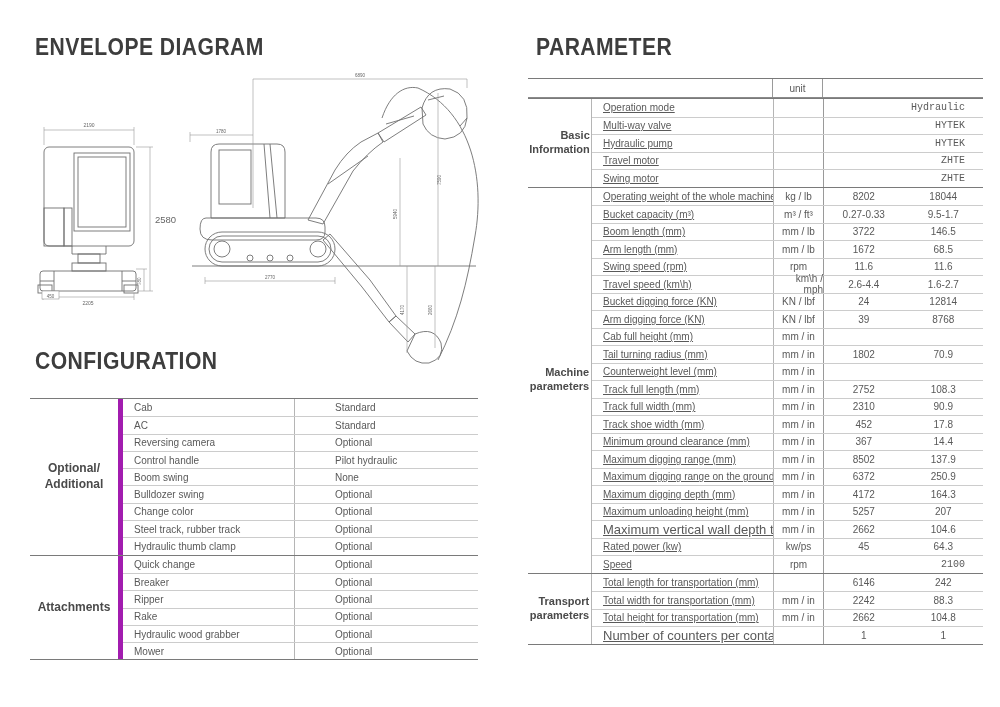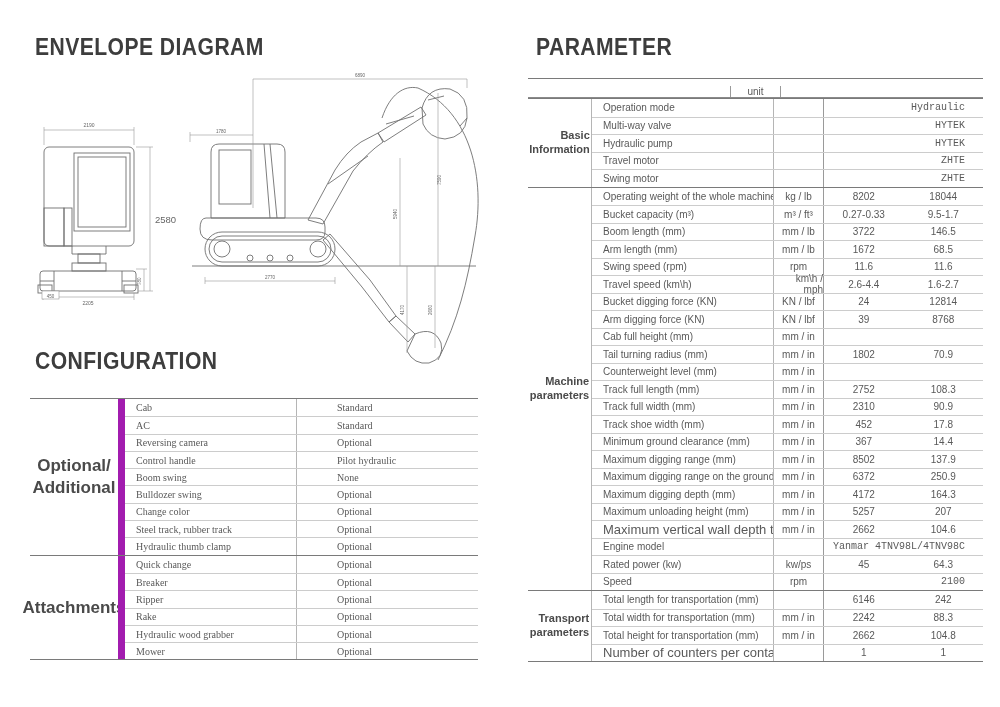--- a/index.html
+++ b/index.html
@@ -29,44 +29,44 @@
   .p-group{display:flex;border-top:1px solid #7a7a7a;}
   .p-group-label{
     width:63px;display:flex;align-items:center;justify-content:center;text-align:right;
     font-weight:bold;font-size:11px;color:#4a4a4a;white-space:pre-line;line-height:1.25;
   }
   .p-rows{flex:1;border-left:1px solid #b5b5b5;}
   .p-row{display:flex;height:17.5px;align-items:center;box-sizing:border-box;}
   .p-row + .p-row{border-top:1px solid #cccccc;}
   .p-name{
     width:181px;box-sizing:border-box;padding-left:11px;padding-right:2px;
-    white-space:nowrap;overflow:hidden;
+    white-space:nowrap;overflow:hidden;text-decoration:underline;
   }
   .p-unit{
     width:51px;box-sizing:border-box;text-align:right;
     border-left:1px solid #b5b5b5;border-right:1px solid #9a9a9a;
     align-self:stretch;display:flex;align-items:center;justify-content:center;
   }
   .p-vals{flex:1;display:flex;align-items:center;}
   .p-vals .pv{flex:1;text-align:center;}
   .p-merged{flex:1;text-align:right;padding-right:18px;font-family:Liberation Mono, monospace;}
   .p-row.small .p-name{font-size:13px;}
   
   .config-table{
     position:absolute;left:30px;top:398px;width:448px;
     border-top:1.2px solid #7a7a7a;border-bottom:1.2px solid #7a7a7a;
     font-size:10px;
   }
   .c-group{display:flex;}
   .c-group + .c-group{border-top:1.2px solid #7a7a7a;}
   .c-group-label{
     width:88px;display:flex;align-items:center;justify-content:center;text-align:center;
-    font-weight:bold;font-size:17px;color:#4a4a4a;white-space:pre-line;line-height:1.3;
-  }
-  .c-rows{flex:1;border-left:7px solid #a21caf;font-family:Liberation Serif, serif;}
+    font-weight:bold;font-size:12px;color:#4a4a4a;white-space:pre-line;line-height:1.3;
+  }
+  .c-rows{flex:1;border-left:5px solid #a21caf;}
   .c-row{display:flex;height:17.3px;align-items:center;box-sizing:border-box;}
   .c-row + .c-row{border-top:1px solid #cccccc;}
   .c-item{
     width:172px;box-sizing:border-box;padding-left:11px;
     border-right:1px solid #b5b5b5;align-self:stretch;display:flex;align-items:center;
   }
   .c-value{flex:1;padding-left:40px;}
   
   .diagram{position:absolute;left:30px;top:58px;width:452px;height:312px;}
   .diagram text{fill:#666;font-family:"Liberation Sans","DejaVu Sans",sans-serif;}
@@ -243,21 +243,21 @@
         </div>
         <div class="c-row">
           <div class="c-item">Mower</div>
           <div class="c-value">Optional</div>
         </div>
       </div>
     </div>
   </div>
 
 <div class="param-table" id="param-table">
-  <div class="p-header" style="border-bottom:1px solid #8a8a8a;flex-direction:column;">
+  <div class="p-header" style="border-bottom:1px solid #8a8a8a;">
     <div class="ph-left"></div>
     <div class="ph-unit">unit</div>
     <div class="ph-vals"></div>
   </div>
   <div id="param-groups">
       <div class="p-group">
         <div class="p-group-label">Basic
 Information</div>
         <div class="p-rows">
           <div class="p-row">
@@ -455,27 +455,20 @@
           </div>
           <div class="p-row small">
             <div class="p-name">Maximum vertical wall depth that can be dug (mm)</div>
             <div class="p-unit">mm / in</div>
             <div class="p-vals">
               <span class="pv">2662</span>
               <span class="pv">104.6</span>
             </div>
           </div>
           <div class="p-row">
-            <div class="p-name">Engine model</div>
-            <div class="p-unit"></div>
-            <div class="p-vals">
-              <div class="p-merged">Yanmar 4TNV98L/4TNV98C</div>
-            </div>
-          </div>
-          <div class="p-row">
             <div class="p-name">Rated power (kw)</div>
             <div class="p-unit">kw/ps</div>
             <div class="p-vals">
               <span class="pv">45</span>
               <span class="pv">64.3</span>
             </div>
           </div>
           <div class="p-row">
             <div class="p-name">Speed</div>
             <div class="p-unit">rpm</div>

